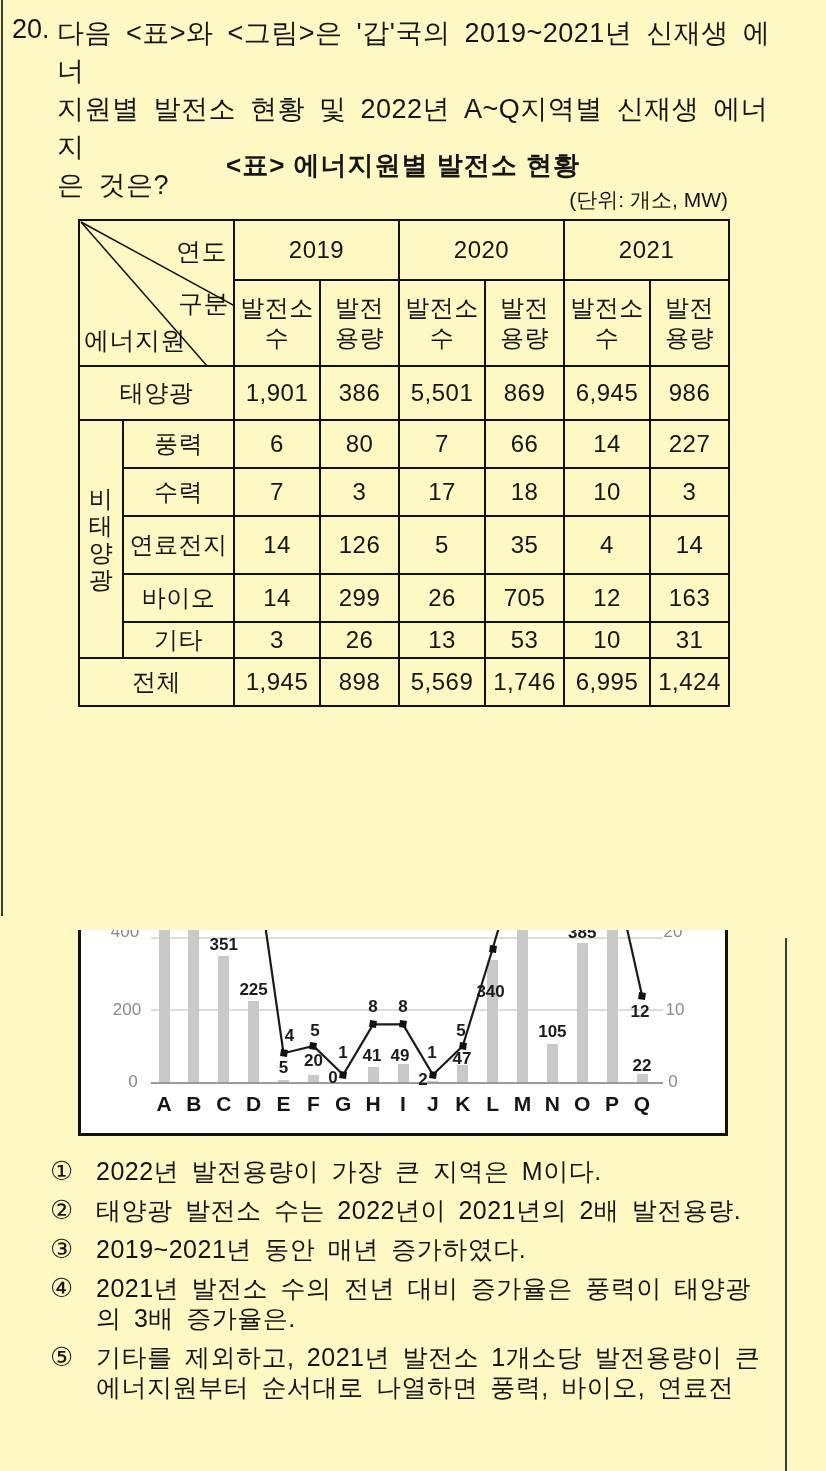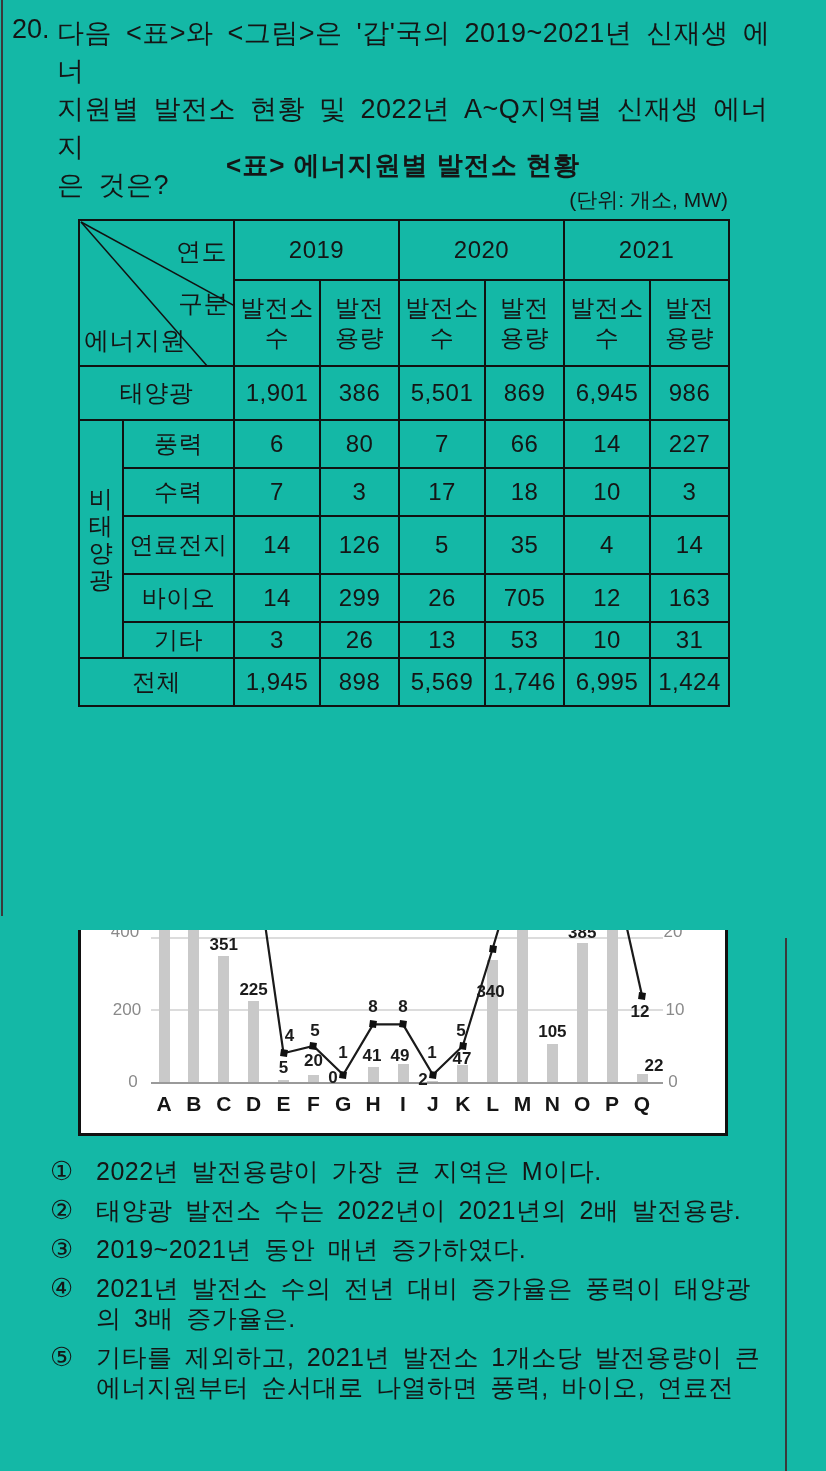--- a/index.html
+++ b/index.html
@@ -1,16 +1,16 @@
 <!DOCTYPE html>
 <html><head>
 <meta charset="utf-8">
 <style>
   html,body{margin:0;padding:0;background:#fff;}
-  .page{position:relative;width:826px;height:1471px;background:#14b8a6;overflow:hidden;
+  .page{position:relative;width:826px;height:1471px;background:#fef9c3;overflow:hidden;
         font-family:"Liberation Sans","DejaVu Sans",sans-serif;color:#151515;}
   .vline{position:absolute;background:#3a3a3a;}
   
   .qblock{position:absolute;left:12px;top:14px;width:772px;display:flex;}
   .qnum{width:45px;font-size:27px;flex:0 0 45px;}
   .qlines{flex:1;}
   .qlines div{font-size:27px;line-height:38px;letter-spacing:.5px;word-spacing:6px;}
   
   .tbl-title{position:absolute;left:78px;top:148px;width:650px;text-align:center;
              font-size:26px;font-weight:bold;letter-spacing:1px;}
@@ -237,21 +237,21 @@
       <div class="dlabel" style="left: 322px; top: 77px;">8</div>
       <div class="dlabel" style="left: 319px; top: 126px;">49</div>
       <div class="dlabel" style="left: 351px; top: 123px;">1</div>
       <div class="dlabel" style="left: 342px; top: 150px;">2</div>
       <div class="dlabel" style="left: 380px; top: 101px;">5</div>
       <div class="dlabel" style="left: 381px; top: 129px;">47</div>
       <div class="dlabel" style="left: 409.6px; top: 62px;">340</div>
       <div class="dlabel" style="left: 471.4px; top: 102px;">105</div>
       <div class="dlabel" style="left: 501.3px; top: 3px;">385</div>
       <div class="dlabel" style="left: 559px; top: 82px;">12</div>
-      <div class="dlabel" style="left: 573px; top: 136px;">22</div>
+      <div class="dlabel" style="left: 561px; top: 136px;">22</div>
       <div class="tick" style="left: 44px; top: 2px;">400</div>
       <div class="tick" style="left: 46px; top: 80px;">200</div>
       <div class="tick" style="left: 52px; top: 152px;">0</div>
       <div class="tick" style="left: 592px; top: 2px;">20</div>
       <div class="tick" style="left: 594px; top: 80px;">10</div>
       <div class="tick" style="left: 592px; top: 152px;">0</div>
       <div class="cat" style="left: 83px;">A</div>
       <div class="cat" style="left: 112.875px;">B</div>
       <div class="cat" style="left: 142.75px;">C</div>
       <div class="cat" style="left: 172.625px;">D</div>

